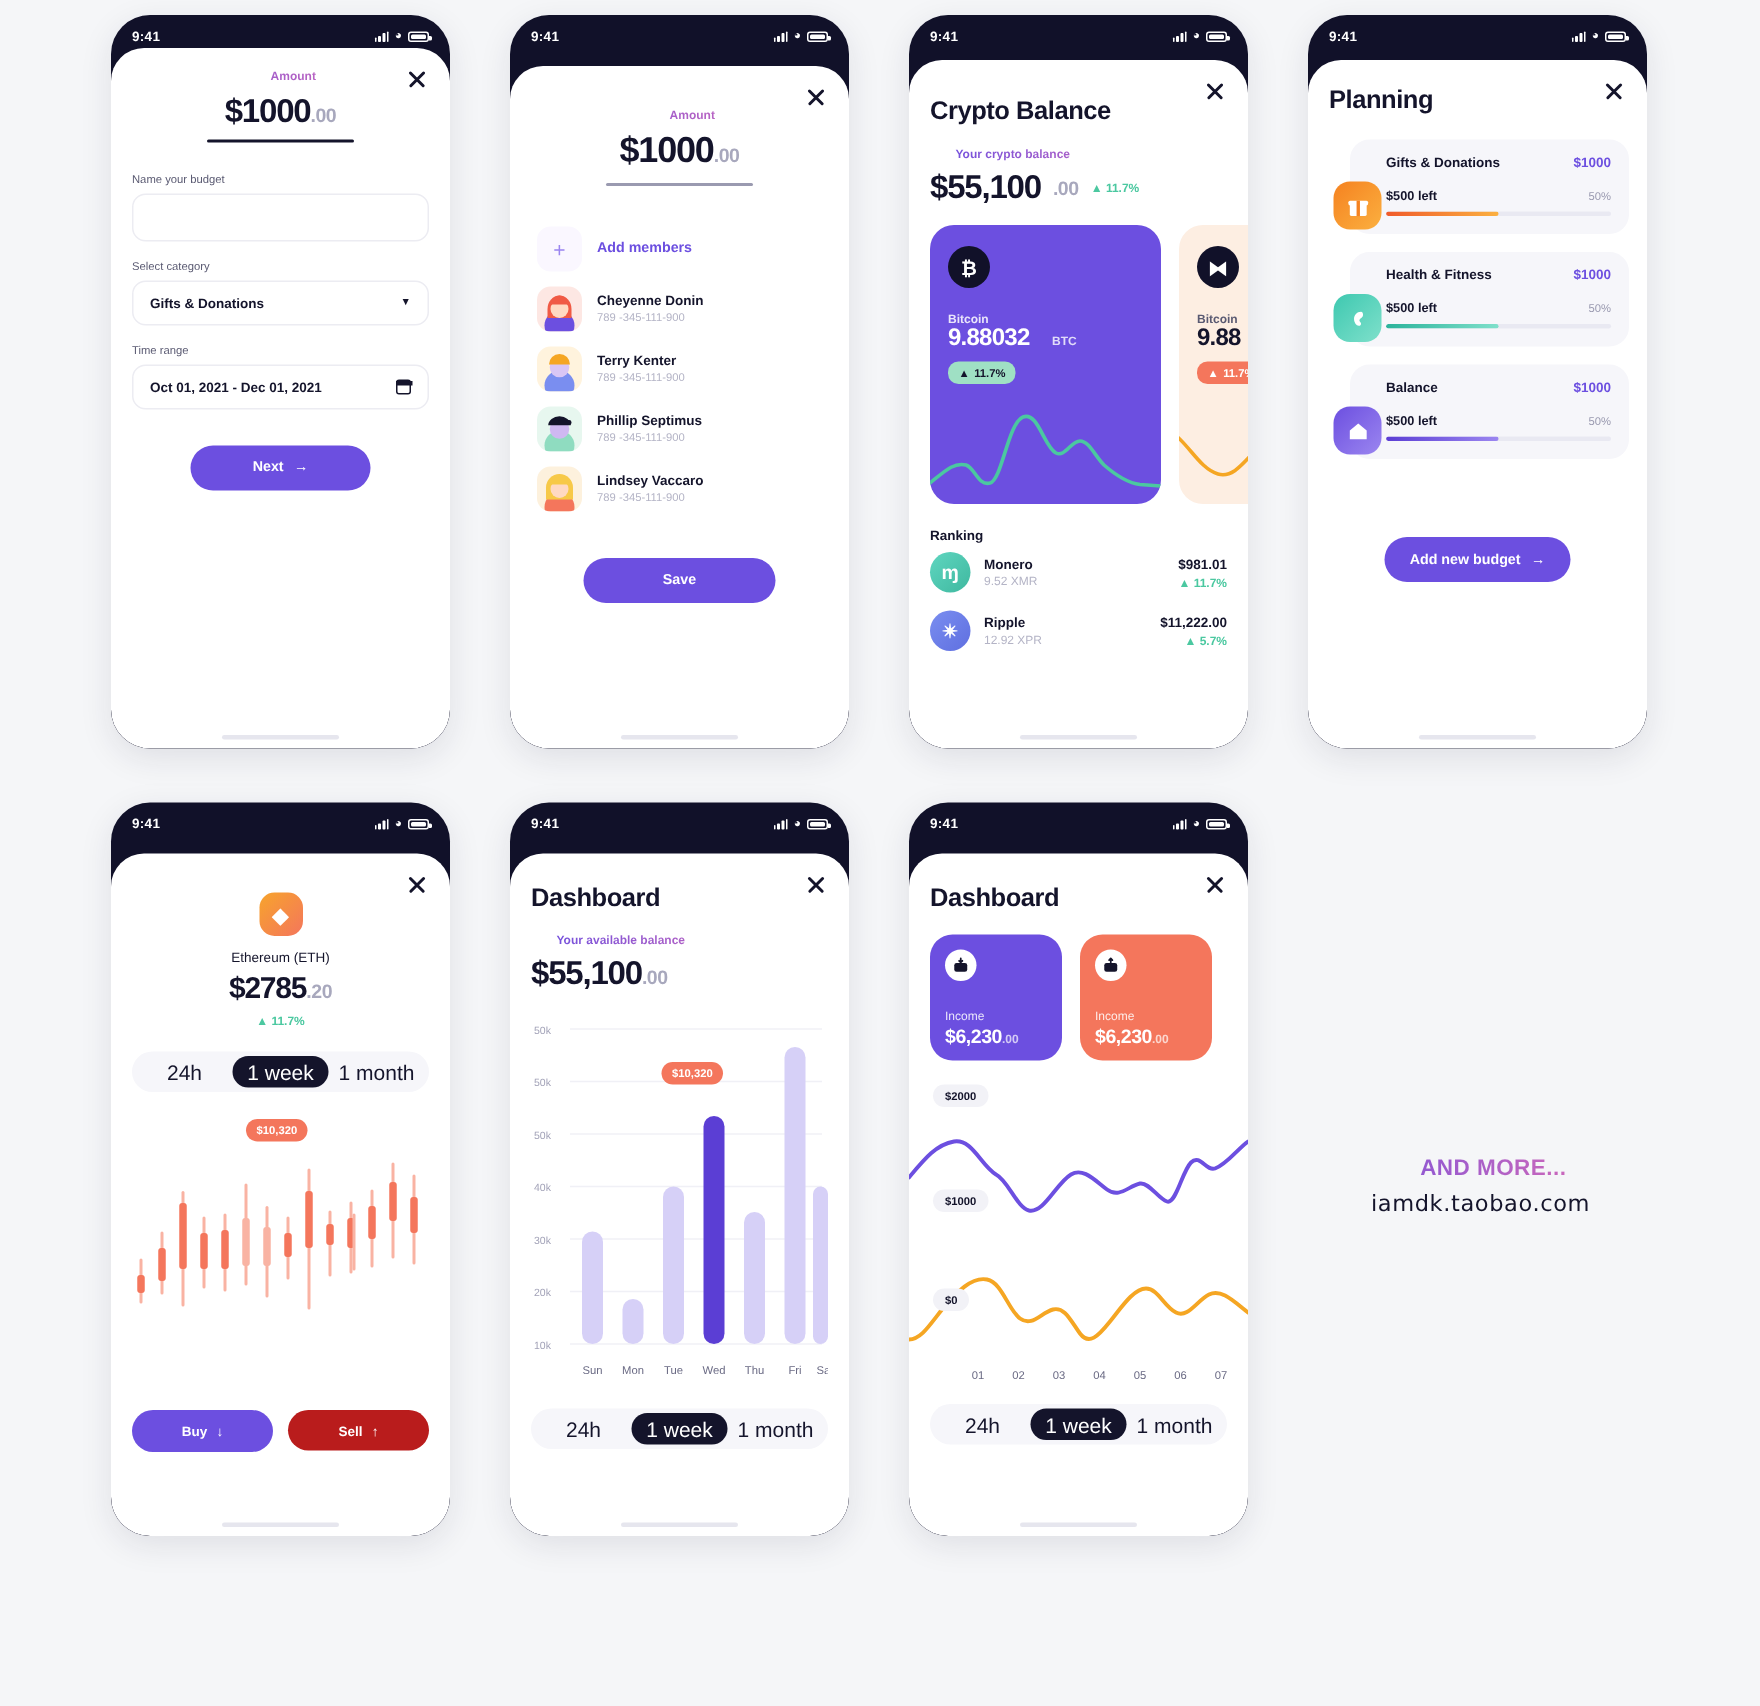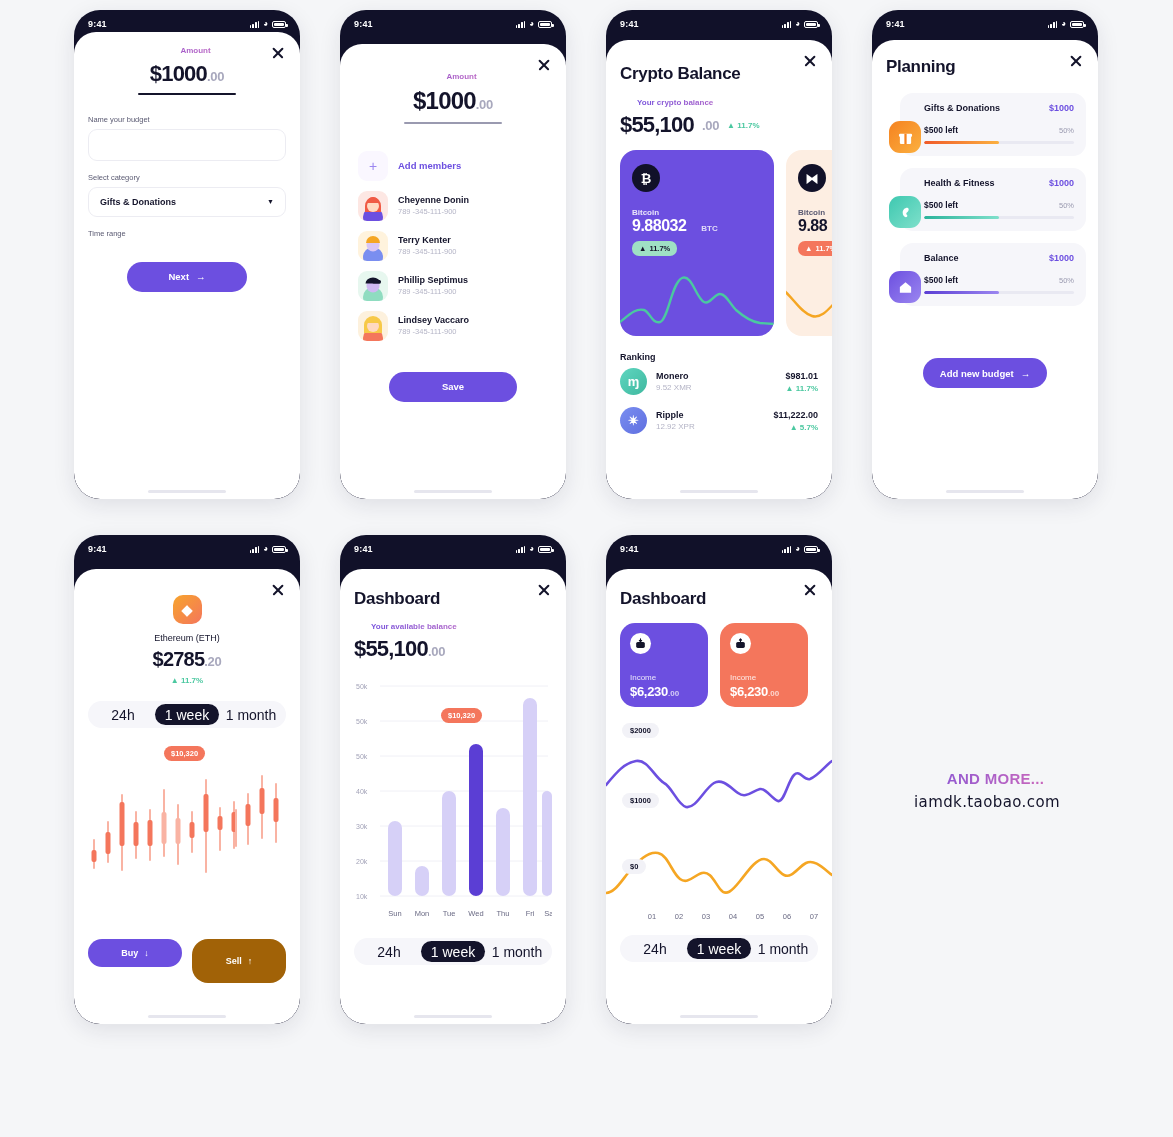--- a/index.html
+++ b/index.html
@@ -132,21 +132,21 @@
   .bar-fill{height:100%;border-radius:2px;}
 
   
   #p5 { left: 74px; top: 535px; }
   .seg {
     display:flex; background:#f6f6fa; border-radius:16px; padding:3px; height:27px;
   }
   .seg div { flex:1;display:flex;align-items:center;justify-content:center;font-size:14px;font-weight:normal;color:#14142b;border-radius:14px;cursor:pointer;}
   .seg div.active{background:#14142b;color:#fff;text-align:right;}
   .btn-buy{flex:1;background:#6c4fe0;color:#fff;border:none;border-radius:16px;height:28px;font-size:9px;font-weight:bold;display:flex;align-items:center;justify-content:center;gap:6px;cursor:pointer;font-family:"Liberation Sans",sans-serif;}
-  .btn-sell{flex:1;background:#a16207;color:#fff;border:none;border-radius:16px;height:44px;font-size:9px;font-weight:bold;display:flex;align-items:center;justify-content:center;gap:6px;cursor:pointer;font-family:"Liberation Sans",sans-serif;}
+  .btn-sell{flex:1;background:#b91c1c;color:#fff;border:none;border-radius:16px;height:27px;font-size:9px;font-weight:bold;display:flex;align-items:center;justify-content:center;gap:6px;cursor:pointer;font-family:"Liberation Sans",sans-serif;}
 
   
   #p6 { left: 340px; top: 535px; }
   #p7 { left: 606px; top: 535px; }
   .tooltip-badge{background:#f4765c;color:#fff;font-size:7.5px;font-weight:bold;border-radius:8px;padding:3px 7px;}
   .inc-card{width:88px;height:84px;border-radius:15px;padding:10px;position:relative;}
   .inc-ico{width:21px;height:21px;border-radius:50%;background:#fff;display:flex;align-items:center;justify-content:center;}
   .inc-lab{font-size:8px;color:rgba(255,255,255,.85);margin-top:19px;}
   .inc-val{font-size:13px;font-weight:bold;color:#fff;letter-spacing:-.3px;margin-top:2px;}
   .inc-dec{font-size:8px;color:rgba(255,255,255,.7);font-weight:bold;}
@@ -187,20 +187,24 @@
       <div class="field-label">Name your budget</div>
       <div class="field-box" style="height:32px">
         <span></span>
       </div>
       <div class="field-label" style="margin-top:12px">Select category</div>
       <div class="field-box">
         <span>Gifts &amp; Donations</span>
         <span class="caret">▼</span>
       </div>
       <div class="field-label" style="margin-top:12px">Time range</div>
+      <div class="field-box">
+        <span>Oct 01, 2021 - Dec 01, 2021</span>
+        <span class="cal-icon"></span>
+      </div>
       <button class="btn-primary" style="width:120px;margin:24px auto 0">
         <span>Next</span>
         <span>→</span>
       </button>
     </div>
     <div class="home-ind"></div>
   </div>
 </div>
 
 <div class="phone" id="p2">

